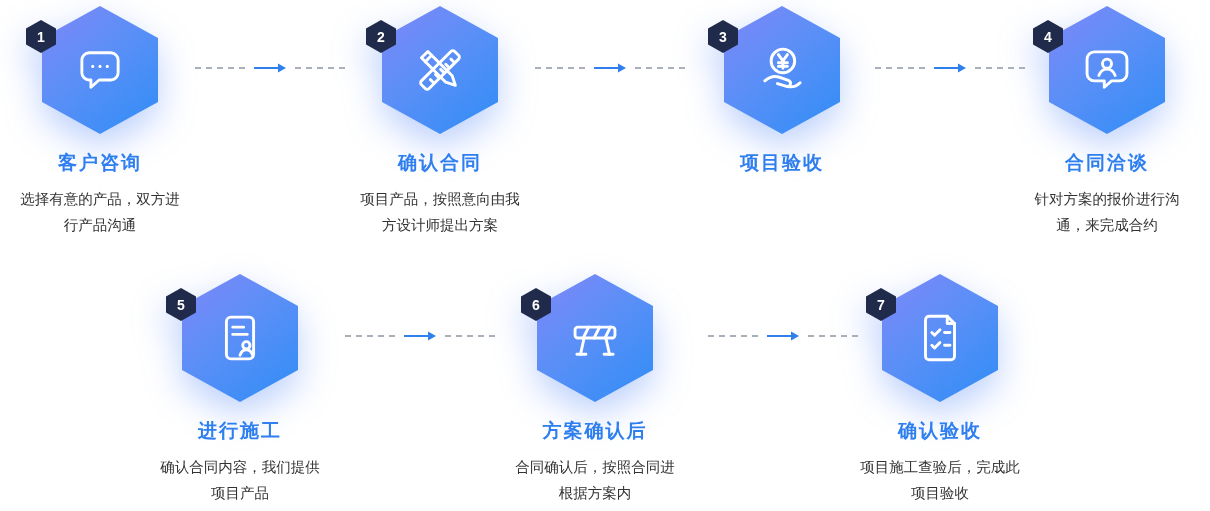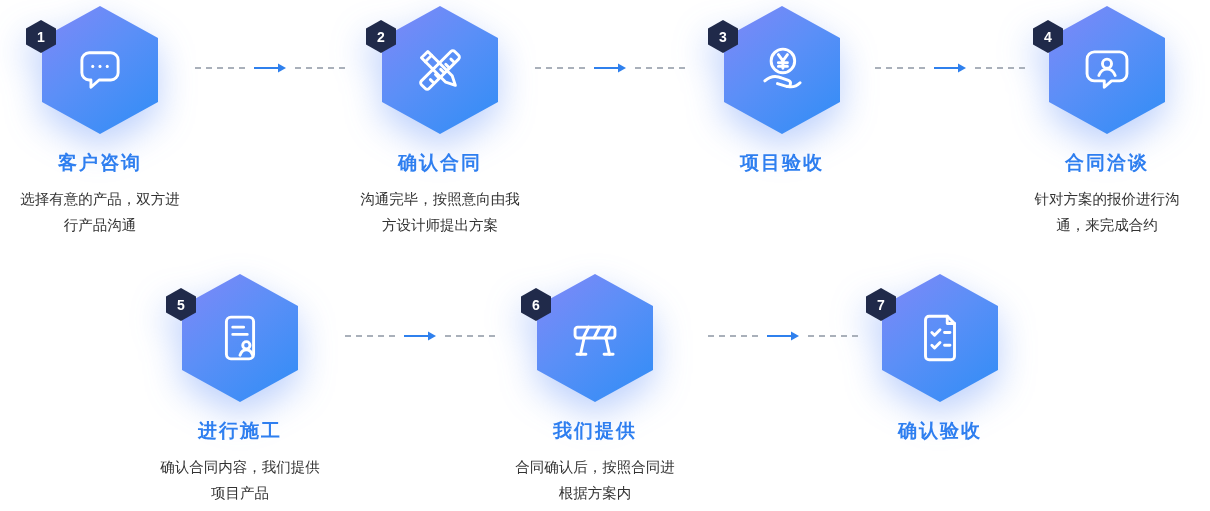--- a/index.html
+++ b/index.html
@@ -120,21 +120,21 @@
             <path d="M27 8h10v38l-5 10-5-10z"></path>
             <path d="M27 14h10"></path>
           </g>
         </svg>
       </div>
       <div class="badge">
         <span>2</span>
       </div>
     </div>
     <div class="title">确认合同</div>
-    <div class="desc">沟通完毕，按照意向由我
+    <div class="desc">项目产品，按照意向由我
 方设计师提出方案</div>
   </div>
 
   <div class="step" style="left:662px; top:6px;">
     <div class="hex-wrap">
       <div class="hex">
         <svg class="icon-svg" width="58" height="58" viewBox="0 0 64 64">
           <circle cx="33" cy="22" r="13"></circle>
           <path d="M28 15l5 7 5-7M33 22v8M28 24h10M28 28h10"></path>
           <path d="M13 44q9-8 19-3l7 2.5a3.5 3.5 0 0 1-2 6.7L27 47"></path>
@@ -192,40 +192,42 @@
           <rect x="10" y="20" width="44" height="12" rx="3"></rect>
           <path d="M19 32l6-12M31 32l6-12M43 32l6-12"></path>
           <path d="M20 32l-4 18M44 32l4 18"></path>
           <path d="M12 50h10M42 50h10"></path>
         </svg>
       </div>
       <div class="badge">
         <span>6</span>
       </div>
     </div>
-    <div class="title">我们提供</div>
+    <div class="title">方案确认后</div>
     <div class="desc">合同确认后，按照合同进
 根据方案内</div>
   </div>
 
   <div class="step" style="left:820px; top:274px;">
     <div class="hex-wrap">
       <div class="hex">
         <svg class="icon-svg" width="58" height="58" viewBox="0 0 64 64">
           <path d="M20 8h20l8 8v36a4 4 0 0 1-4 4H20a4 4 0 0 1-4-4V12a4 4 0 0 1 4-4z"></path>
           <path d="M40 8v8h8"></path>
           <path d="M23 26l3 3 6-6M37 26h6"></path>
           <path d="M23 40l3 3 6-6M37 40h6"></path>
         </svg>
       </div>
       <div class="badge">
         <span>7</span>
       </div>
     </div>
     <div class="title">确认验收</div>
+    <div class="desc">项目施工查验后，完成此
+项目验收</div>
   </div>
 
   <div class="connector" style="left:195px; top:62px;">
     <div class="dash"></div>
     <svg width="34" height="12" viewBox="0 0 34 12">
       <line x1="1" y1="6" x2="25" y2="6" stroke="#2f80ed" stroke-width="2"></line>
       <path d="M25 1.5 L33 6 L25 10.5 Z" fill="#2f80ed"></path>
     </svg>
     <div class="dash"></div>
   </div>

